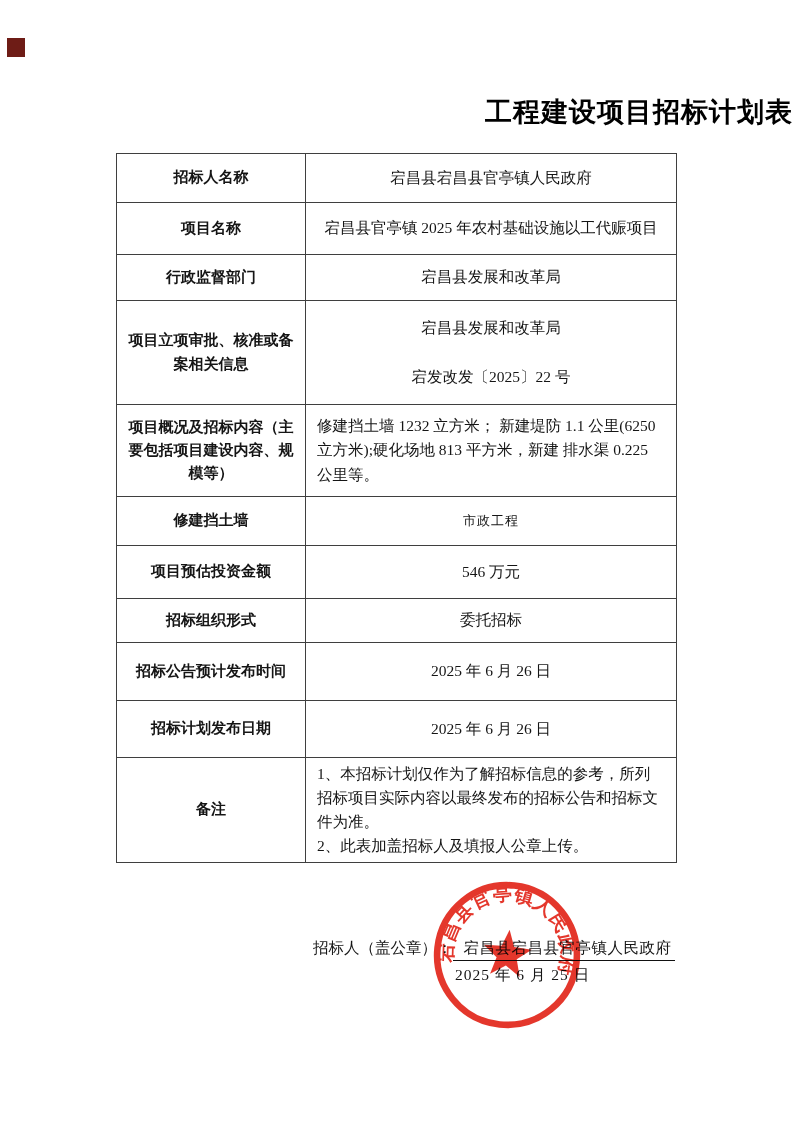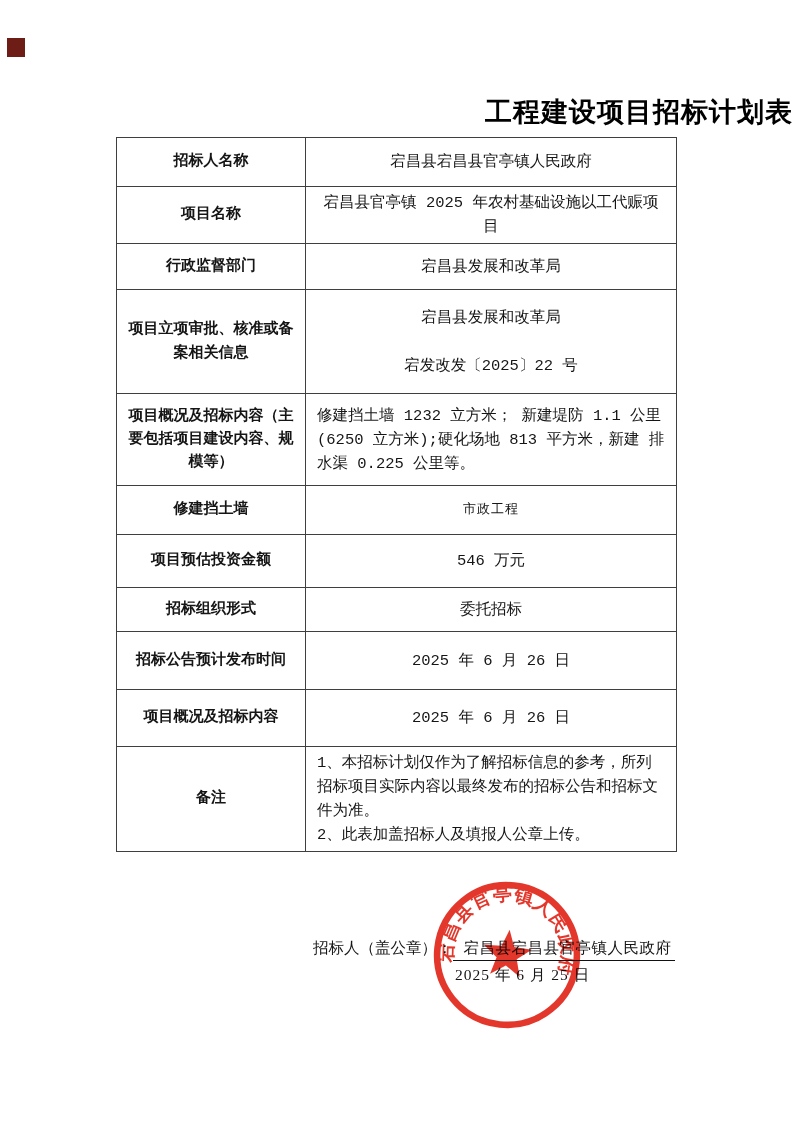--- a/index.html
+++ b/index.html
@@ -12,22 +12,22 @@
   .corner-mark {
     position:absolute; left:7px; top:38px; width:18px; height:19px;
     background:#6e1c16;
   }
   .doc-title {
     position:absolute; top:94px; left:0; width:100%;
     text-align:right; font-size:27px; font-weight:bold; letter-spacing:1px;
     color:#000;
   }
   table.plan-table {
-    position:absolute; left:116px; top:137px; width:560px;
-    border-collapse:collapse; table-layout:fixed;font-family:Liberation Mono, monospace;
+    position:absolute; left:116px; top:153px; width:560px;
+    border-collapse:collapse; table-layout:fixed;
   }
   table.plan-table td {
     border:1.5px solid #3f3f3f; vertical-align:middle;
     overflow:hidden;
   }
   td.lbl {
     width:189px; text-align:center; font-weight:bold;
     font-size:15px; line-height:1.55; padding:2px 9px; color:#151515;
   }
   td.val {
@@ -104,21 +104,21 @@
       </tr>
       <tr class="r8">
         <td class="lbl">招标组织形式</td>
         <td class="val">委托招标</td>
       </tr>
       <tr class="r10">
         <td class="lbl">招标公告预计发布时间</td>
         <td class="val">2025 年 6 月 26 日</td>
       </tr>
       <tr class="r11">
-        <td class="lbl">项目概况及招标内容</td>
+        <td class="lbl">招标计划发布日期</td>
         <td class="val">2025 年 6 月 26 日</td>
       </tr>
       <tr class="r12">
         <td class="lbl">备注</td>
         <td class="val left">
           <div>1、本招标计划仅作为了解招标信息的参考，所列招标项目实际内容以最终发布的招标公告和招标文件为准。</div>
           <div>2、此表加盖招标人及填报人公章上传。</div>
         </td>
       </tr>
     </tbody>

